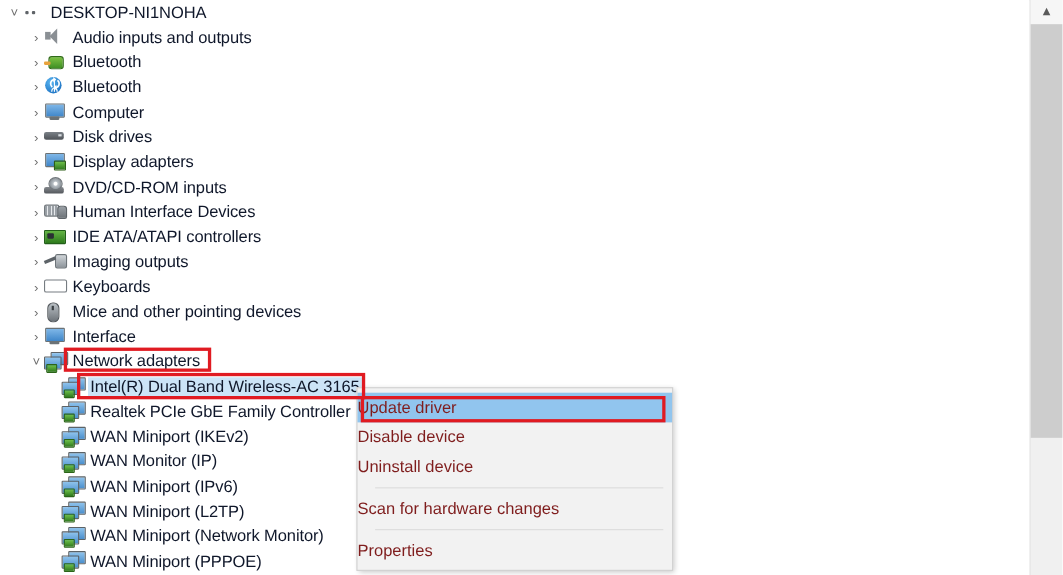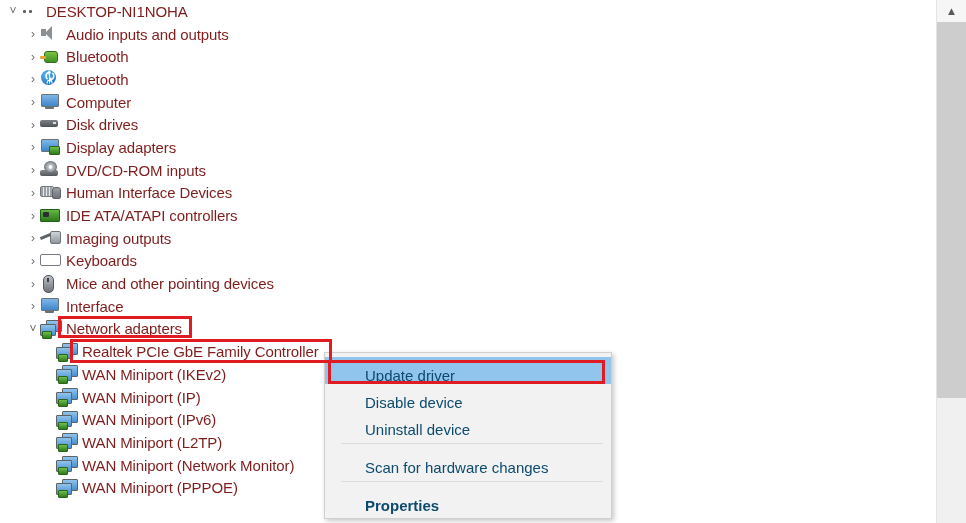--- a/index.html
+++ b/index.html
@@ -51,21 +51,21 @@
   .row .ico {
     width: 20px;
     min-width: 20px;
     height: 18px;
     margin-right: 6px;
     position: relative;
     display: inline-block;
   }
   .row .lbl {
     font-size: 15px;
-    color: #7f1d1d;
+    color: #0f172a;
     letter-spacing: -0.1px;
   }
   .row.selected .lbl {
     background: #cce4f7;
     padding: 1px 2px 2px 2px;
     margin: -1px -2px -2px -2px;
   }
   .row.selected {
     background: transparent;
   }
@@ -295,32 +295,31 @@
     width: 288px;
     background: #f2f2f2;
     border: 1px solid #cfcfcf;
     box-shadow: 2px 2px 5px rgba(0,0,0,0.22);
     box-sizing: border-box;
     padding: 4px 0 4px 0;
   }
   .mi {
     height: 27px;
     display: flex;
-    align-items: flex-end;
-    padding-left: 40px;
+    align-items: center;
     font-size: 15px;
-    color: #0c4a6e;
+    color: #7f1d1d;
     white-space: nowrap;
     box-sizing: border-box;
   }
   .mi.hl {
     background: #91c5ee;
   }
   .mi.bold {
-    font-weight: bold;
+    font-weight: normal;
   }
   .msep {
     height: 1px;
     background: #dcdcdc;
     margin: 5px 8px 5px 16px;
   }
 
   
   #scrollbar {
     position: absolute;
@@ -447,34 +446,38 @@
       <span class="ico"><span class="ic-monitor"></span></span>
       <span class="lbl">Interface</span>
     </div>
 
     <div class="row d1">
       <span class="chev">˅</span>
       <span class="ico"><span class="ic-net"><i class="b"></i><i class="f"></i><i class="plug"></i></span></span>
       <span class="lbl">Network adapters</span>
     </div>
 
+    <div class="row d2 selected">
+      <span class="ico"><span class="ic-net"><i class="b"></i><i class="f"></i><i class="plug"></i></span></span>
+      <span class="lbl">Intel(R) Dual Band Wireless-AC 3165</span>
+    </div>
 
     <div class="row d2">
       <span class="ico"><span class="ic-net"><i class="b"></i><i class="f"></i><i class="plug"></i></span></span>
       <span class="lbl">Realtek PCIe GbE Family Controller</span>
     </div>
 
     <div class="row d2">
       <span class="ico"><span class="ic-net"><i class="b"></i><i class="f"></i><i class="plug"></i></span></span>
       <span class="lbl">WAN Miniport (IKEv2)</span>
     </div>
 
     <div class="row d2">
       <span class="ico"><span class="ic-net"><i class="b"></i><i class="f"></i><i class="plug"></i></span></span>
-      <span class="lbl">WAN Miniport (IP)</span>
+      <span class="lbl">WAN Monitor (IP)</span>
     </div>
 
     <div class="row d2">
       <span class="ico"><span class="ic-net"><i class="b"></i><i class="f"></i><i class="plug"></i></span></span>
       <span class="lbl">WAN Miniport (IPv6)</span>
     </div>
 
     <div class="row d2">
       <span class="ico"><span class="ic-net"><i class="b"></i><i class="f"></i><i class="plug"></i></span></span>
       <span class="lbl">WAN Miniport (L2TP)</span>

